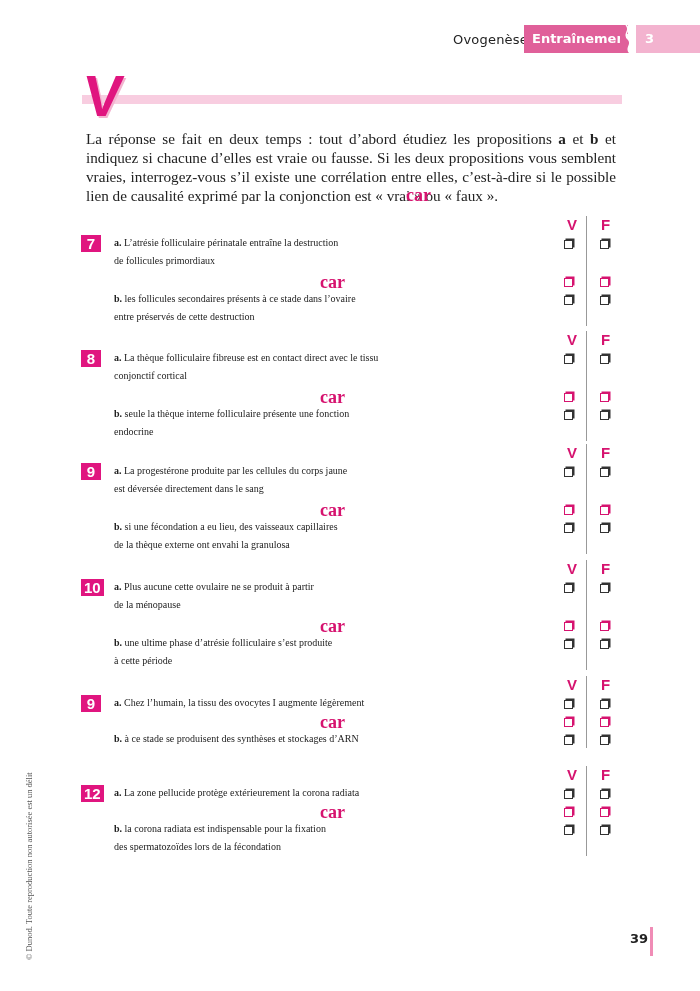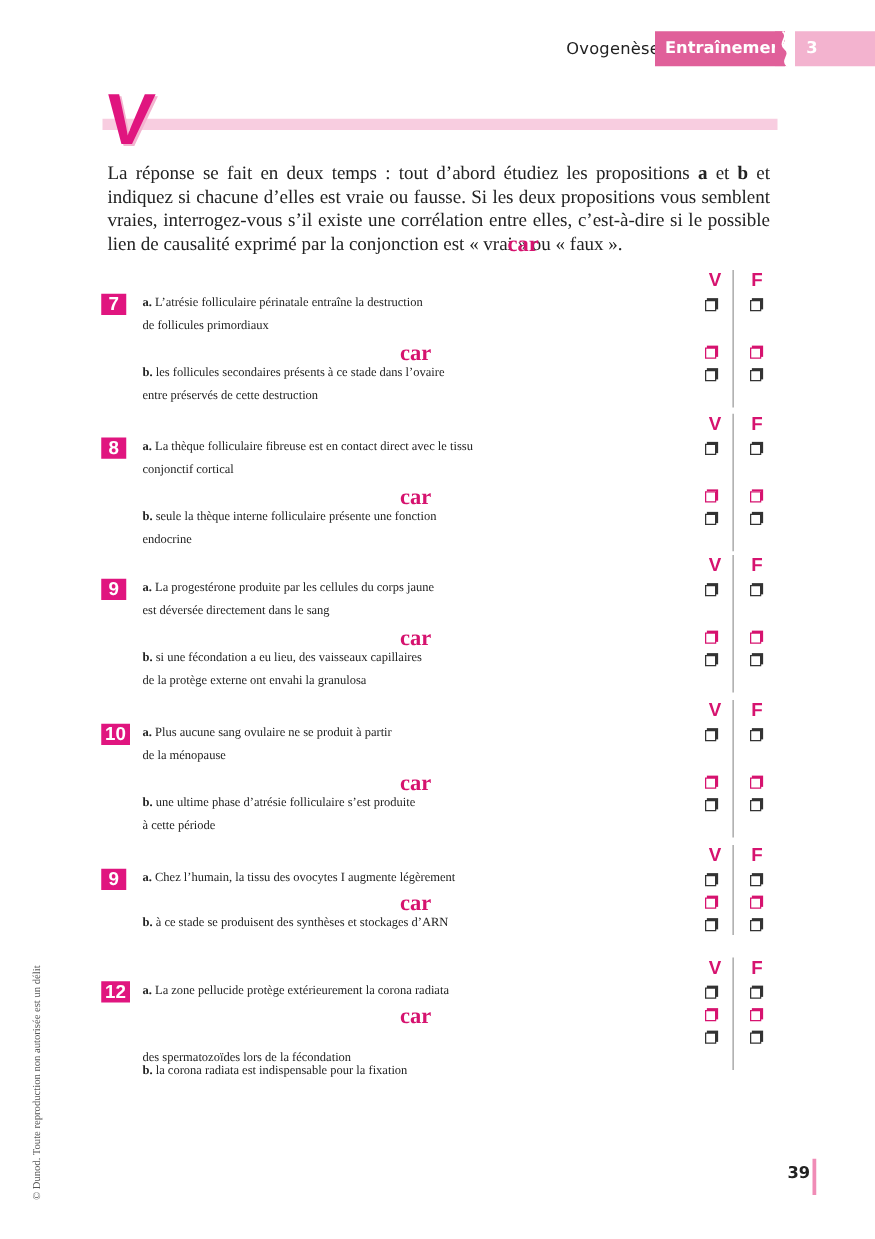--- a/index.html
+++ b/index.html
@@ -91,33 +91,33 @@
       <div class="cb f" style="top:411px"></div>
       <div class="vline" style="top:331px;height:110px"></div>
     </div>
     <div class="q">
       <div class="vf-head" style="top:444px"><span>V</span><span class="f">F</span></div>
       <span class="badge" style="top:463px">9</span>
       <div class="line" style="top:462px"><b>a.</b> <span>La progestérone produite par les cellules du corps jaune</span></div>
       <div class="line" style="top:480px"><span>est déversée directement dans le sang</span></div>
       <div class="car" style="top:500px">car</div>
       <div class="line" style="top:518px"><b>b.</b> <span>si une fécondation a eu lieu, des vaisseaux capillaires</span></div>
-      <div class="line" style="top:536px"><span>de la protège externe ont envahi la granulosa</span></div>
+      <div class="line" style="top:536px"><span>de la thèque externe ont envahi la granulosa</span></div>
       <div class="cb v" style="top:468px"></div>
       <div class="cb f" style="top:468px"></div>
       <div class="cb v pink" style="top:506px"></div>
       <div class="cb f pink" style="top:506px"></div>
       <div class="cb v" style="top:524px"></div>
       <div class="cb f" style="top:524px"></div>
       <div class="vline" style="top:444px;height:110px"></div>
     </div>
     <div class="q">
       <div class="vf-head" style="top:560px"><span>V</span><span class="f">F</span></div>
       <span class="badge" style="top:579px">10</span>
-      <div class="line" style="top:578px"><b>a.</b> <span>Plus aucune sang ovulaire ne se produit à partir</span></div>
+      <div class="line" style="top:578px"><b>a.</b> <span>Plus aucune cette ovulaire ne se produit à partir</span></div>
       <div class="line" style="top:596px"><span>de la ménopause</span></div>
       <div class="car" style="top:616px">car</div>
       <div class="line" style="top:634px"><b>b.</b> <span>une ultime phase d’atrésie folliculaire s’est produite</span></div>
       <div class="line" style="top:652px"><span>à cette période</span></div>
       <div class="cb v" style="top:584px"></div>
       <div class="cb f" style="top:584px"></div>
       <div class="cb v pink" style="top:622px"></div>
       <div class="cb f pink" style="top:622px"></div>
       <div class="cb v" style="top:640px"></div>
       <div class="cb f" style="top:640px"></div>
@@ -135,21 +135,21 @@
       <div class="cb f pink" style="top:718px"></div>
       <div class="cb v" style="top:736px"></div>
       <div class="cb f" style="top:736px"></div>
       <div class="vline" style="top:676px;height:72px"></div>
     </div>
     <div class="q">
       <div class="vf-head" style="top:766px"><span>V</span><span class="f">F</span></div>
       <span class="badge" style="top:785px">12</span>
       <div class="line" style="top:784px"><b>a.</b> <span>La zone pellucide protège extérieurement la corona radiata</span></div>
       <div class="car" style="top:802px">car</div>
-      <div class="line" style="top:848px"><b>b.</b> <span>la corona radiata est indispensable pour la fixation</span></div>
+      <div class="line" style="top:820px"><b>b.</b> <span>la corona radiata est indispensable pour la fixation</span></div>
       <div class="line" style="top:838px"><span>des spermatozoïdes lors de la fécondation</span></div>
       <div class="cb v" style="top:790px"></div>
       <div class="cb f" style="top:790px"></div>
       <div class="cb v pink" style="top:808px"></div>
       <div class="cb f pink" style="top:808px"></div>
       <div class="cb v" style="top:826px"></div>
       <div class="cb f" style="top:826px"></div>
       <div class="vline" style="top:766px;height:90px"></div>
     </div>
   </div>

